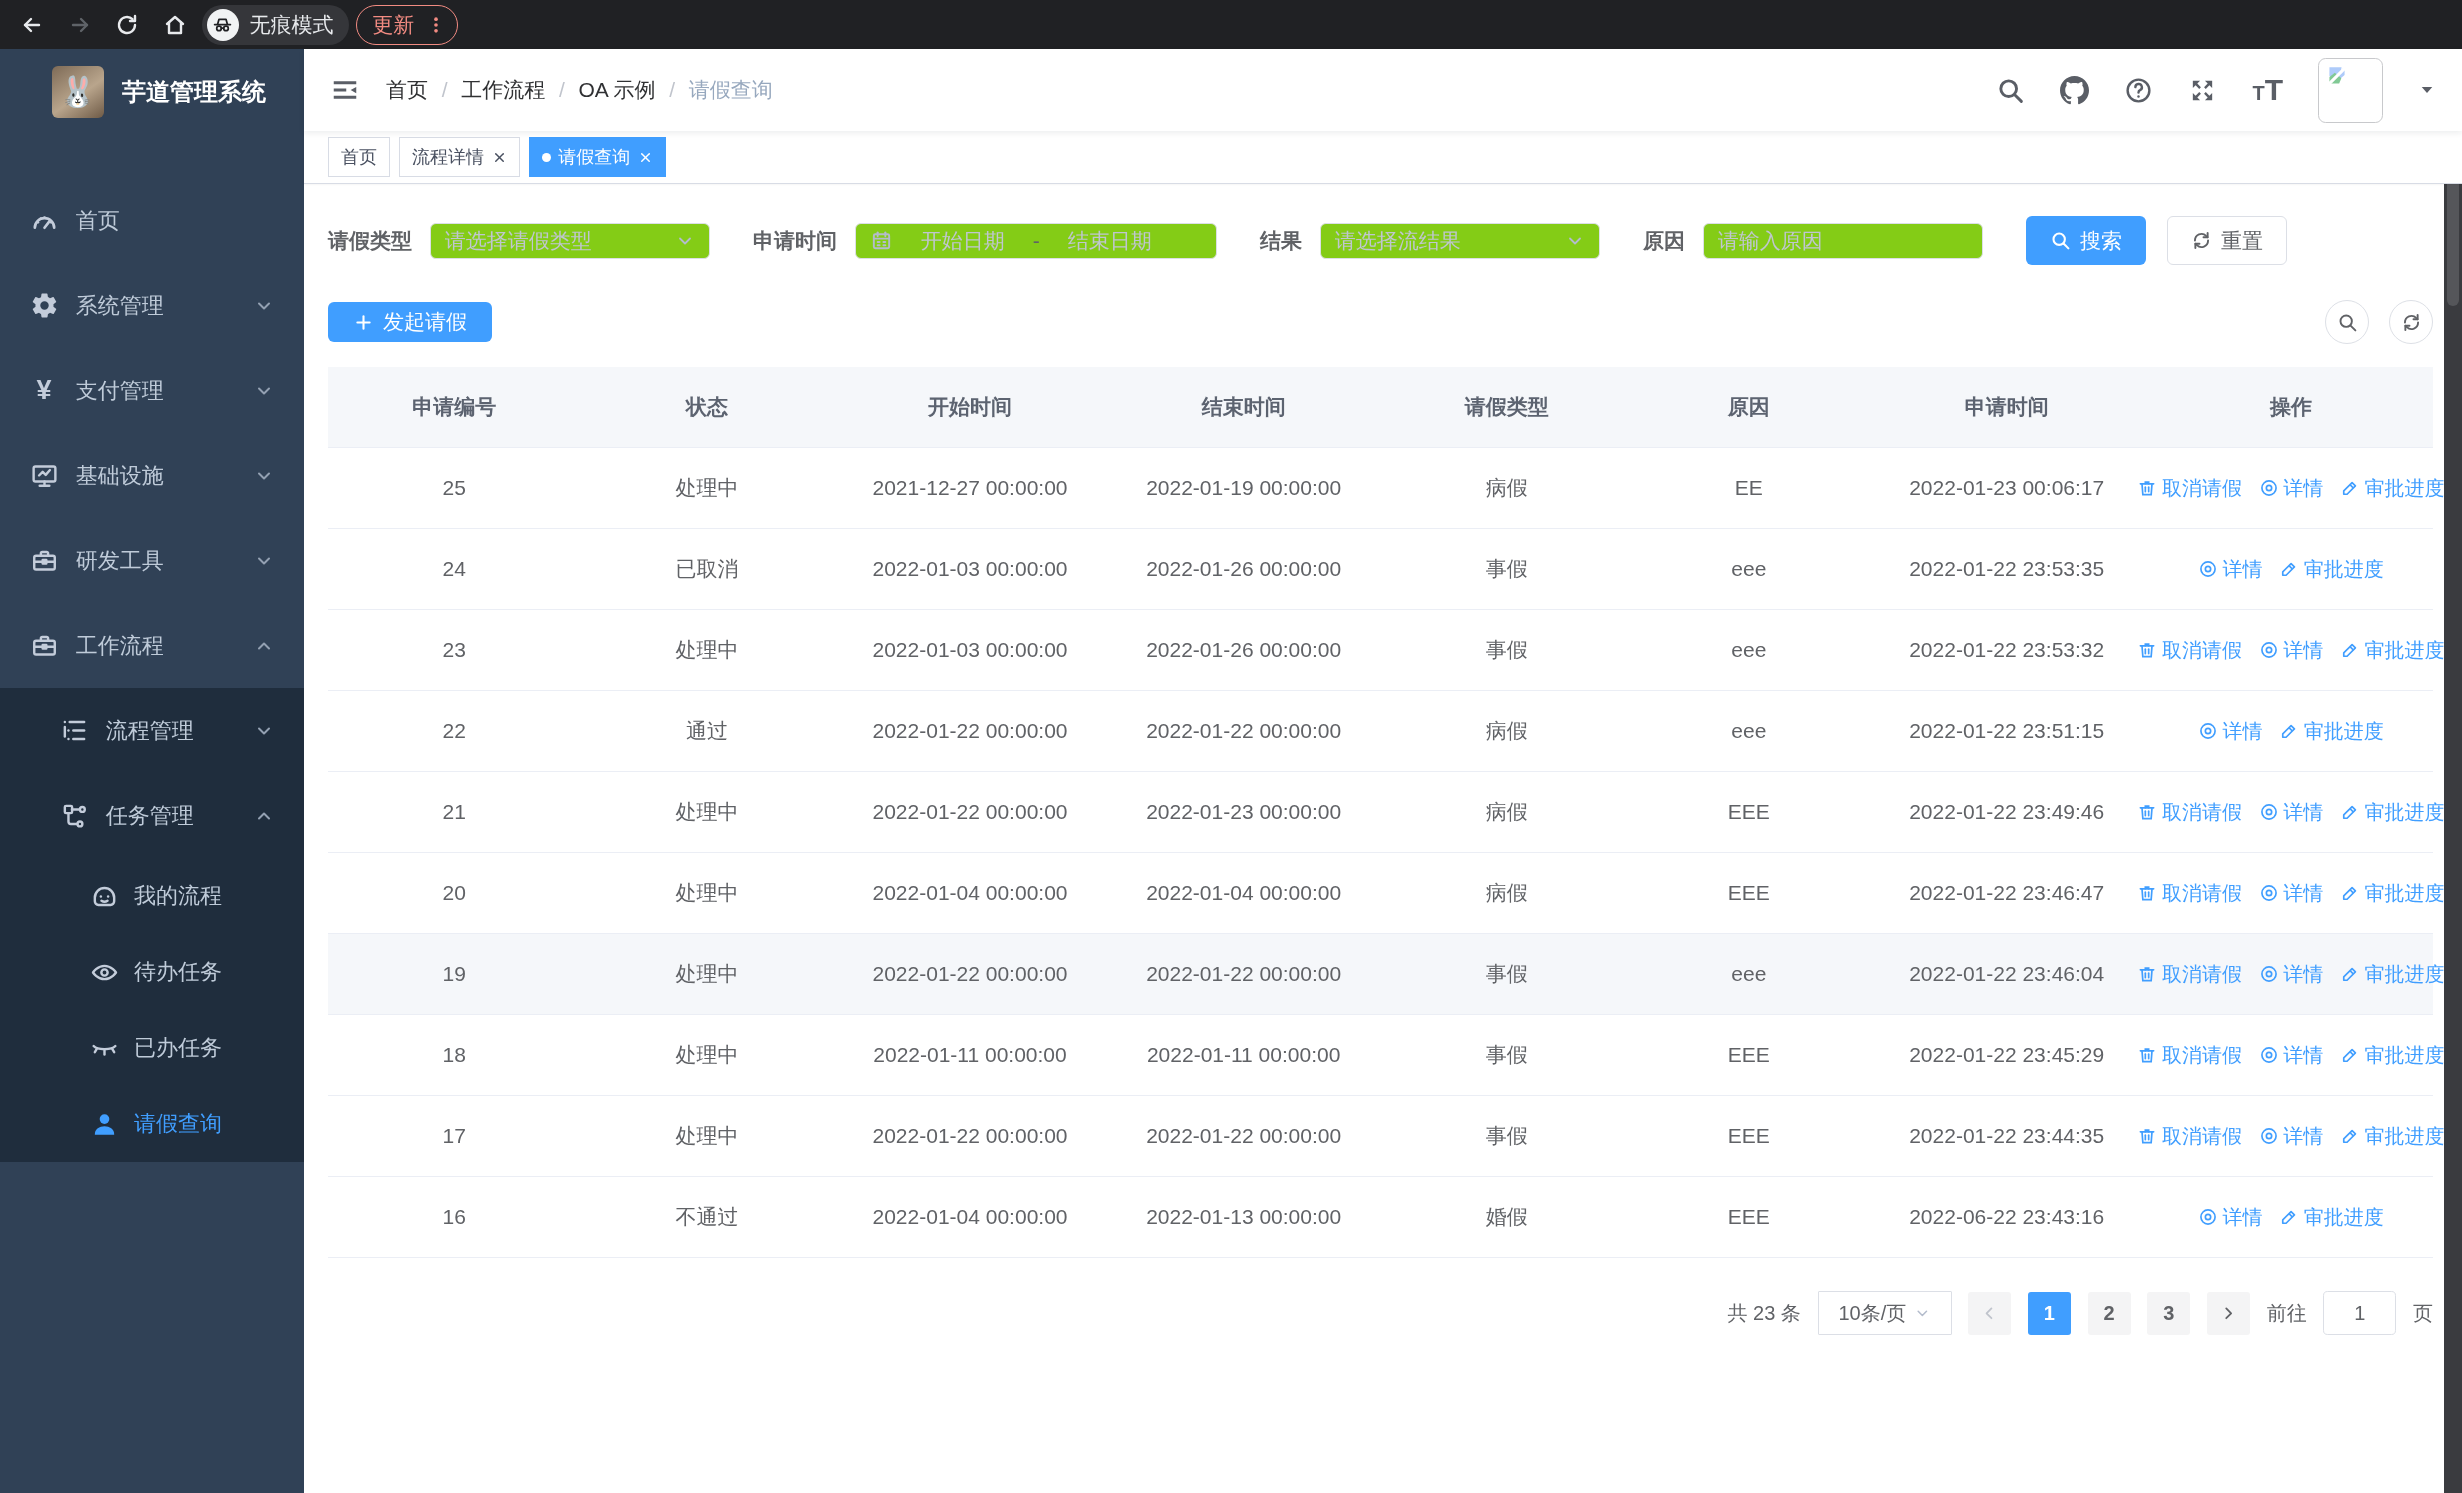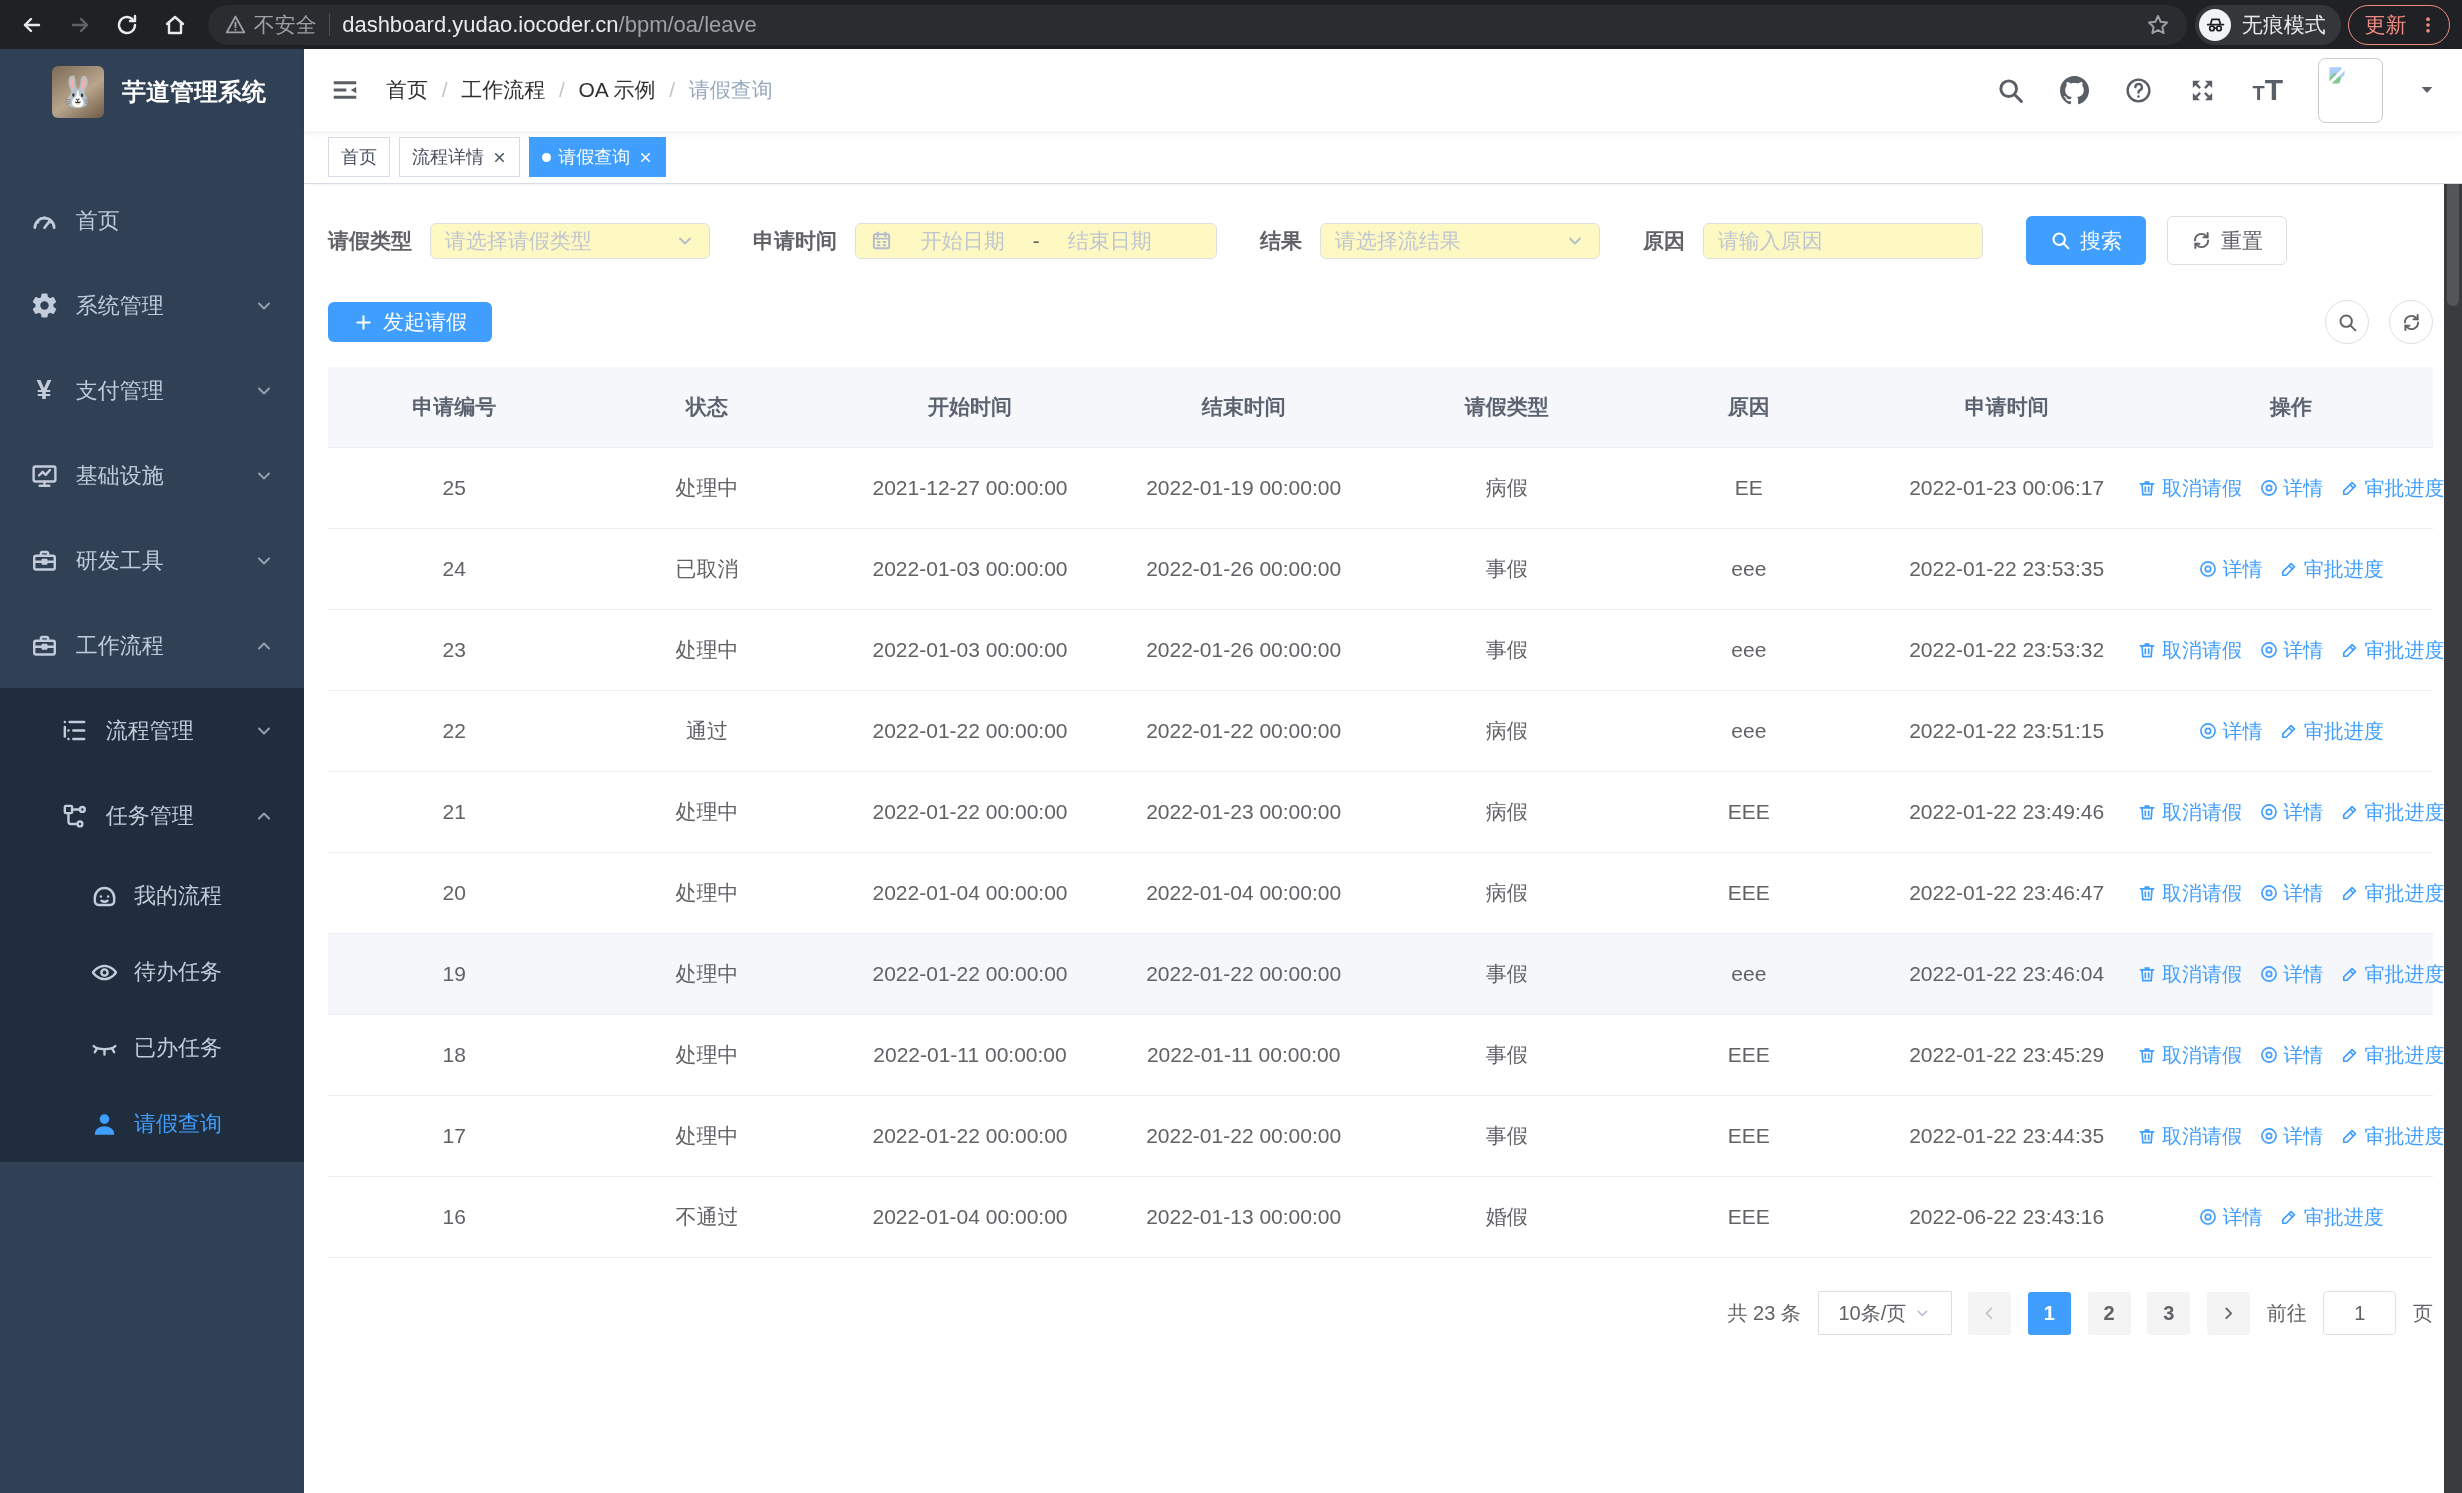--- a/index.html
+++ b/index.html
@@ -74,21 +74,21 @@
   .tag .tag-close svg { width:15px; height:15px; }
   .tag.active { background:#409eff; border-color:#409eff; color:#fff; }
   .tag.active .tag-close { color:#fff; }
   .tag-dot { width:9px; height:9px; border-radius:50%; background:#fff; flex:0 0 auto; }
 
   
   .content { padding:32px 29px 0 24px; background:#fff; flex:1; }
   .filter-row { display:flex; align-items:center; }
   .f-label { font-size:21px; color:#606266; font-weight:600; margin-right:18px; white-space:nowrap; }
   .f-gap { width:43px; flex:0 0 auto; }
-  .ctrl { height:36px; border:1.5px solid #dcdfe6; border-radius:6px; background:#fef9c3; display:flex; align-items:center; padding:0 13.7px; }
+  .ctrl { height:36px; border:1.5px solid #dcdfe6; border-radius:6px; background:#84cc16; display:flex; align-items:center; padding:0 13.7px; }
   .ctrl input { border:none; outline:none; font-size:21px; color:#606266; background:transparent; width:100%; font-family:inherit; }
   .ctrl input::placeholder { color:#bfc6d0; }
   .sel { width:280px; gap:7.6px; }
   .sel-chevron { color:#b4bccc; display:flex; flex:0 0 auto; }
   .sel-chevron svg { width:20px; height:20px; }
   .date-range { width:362px; gap:9px; }
   .date-range .cal-icon { color:#b4bccc; display:flex; flex:0 0 auto; }
   .date-range .cal-icon svg { width:23px; height:23px; }
   .date-range input { text-align:center; width:122px; }
   .range-sep { color:#606266; font-size:21px; flex:0 0 auto; }
@@ -156,37 +156,20 @@
           <path d="M20 12a8 8 0 1 1-2.5-5.8"></path>
           <path d="M20 3v5h-5"></path>
         </svg>
     </div>
     <div class="nav-btn">
       <svg viewBox="0 0 24 24" fill="none" stroke="currentColor" stroke-width="2.4" stroke-linecap="round" stroke-linejoin="round">
           <path d="M4 11l8-7 8 7"></path>
           <path d="M6 9.5V20h12V9.5"></path>
         </svg>
     </div>
-    <div class="address-pill">
-      <span class="sec-chip">
-        <svg viewBox="0 0 24 24" fill="none" stroke="currentColor" stroke-width="2.2" stroke-linecap="round" stroke-linejoin="round">
-            <path d="M12 3L2 21h20L12 3z"></path>
-            <path d="M12 10v5"></path>
-            <path d="M12 18h.01"></path>
-          </svg>
-        <span>不安全</span>
-      </span>
-      <span class="pill-divider"></span>
-      <span class="url"><span>dashboard.yudao.iocoder.cn</span><span class="path">/bpm/oa/leave</span></span>
-      <span class="star-btn">
-        <svg viewBox="0 0 24 24" fill="none" stroke="currentColor" stroke-width="2" stroke-linejoin="round">
-            <path d="M12 3l2.7 5.8 6.3.8-4.6 4.3 1.2 6.2-5.6-3.1-5.6 3.1 1.2-6.2L3 9.6l6.3-.8L12 3z"></path>
-          </svg>
-      </span>
-    </div>
     <div class="incog-badge">
       <span class="incog-circle">
         <svg viewBox="0 0 24 24" fill="none" stroke="currentColor" stroke-width="2" stroke-linecap="round" stroke-linejoin="round">
             <path d="M3 12h18"></path>
             <path d="M6.5 11.5L8 6h8l1.5 5.5"></path>
             <circle cx="8" cy="16.5" r="2.6"></circle>
             <circle cx="16" cy="16.5" r="2.6"></circle>
             <path d="M10.6 16h2.8"></path>
           </svg>
       </span>

